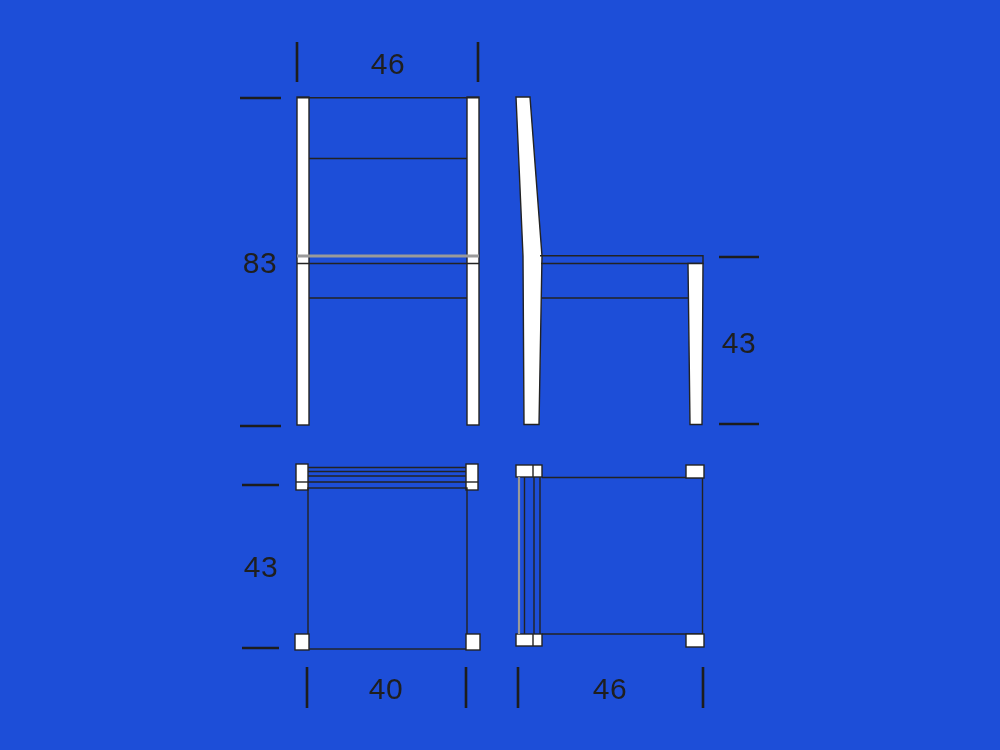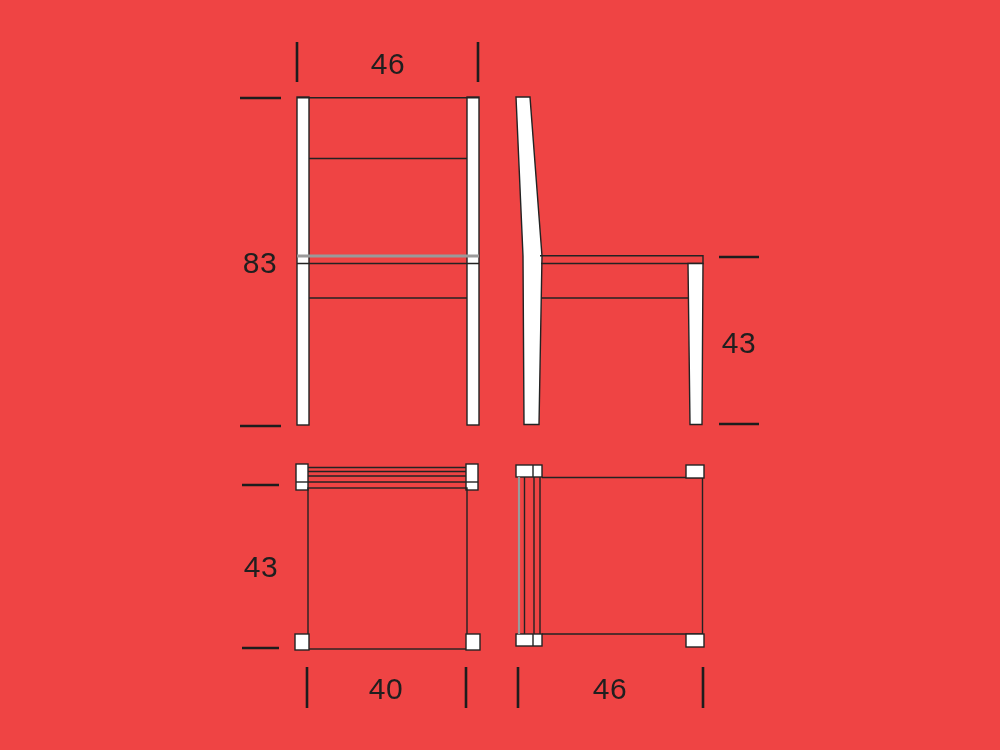--- a/index.html
+++ b/index.html
@@ -4,21 +4,21 @@
 <style>
   html, body {
     margin: 0;
     padding: 0;
     background: #ffffff;
   }
   .canvas {
     position: relative;
     width: 1000px;
     height: 750px;
-    background: #ef4444;
+    background: #1d4ed8;
     overflow: hidden;
     font-family: "Liberation Sans", sans-serif;
   }
   svg { display: block; }
   .draw {
     fill: none;
     stroke: #232323;
     stroke-width: 1.4;
   }
   .draw-fill {

